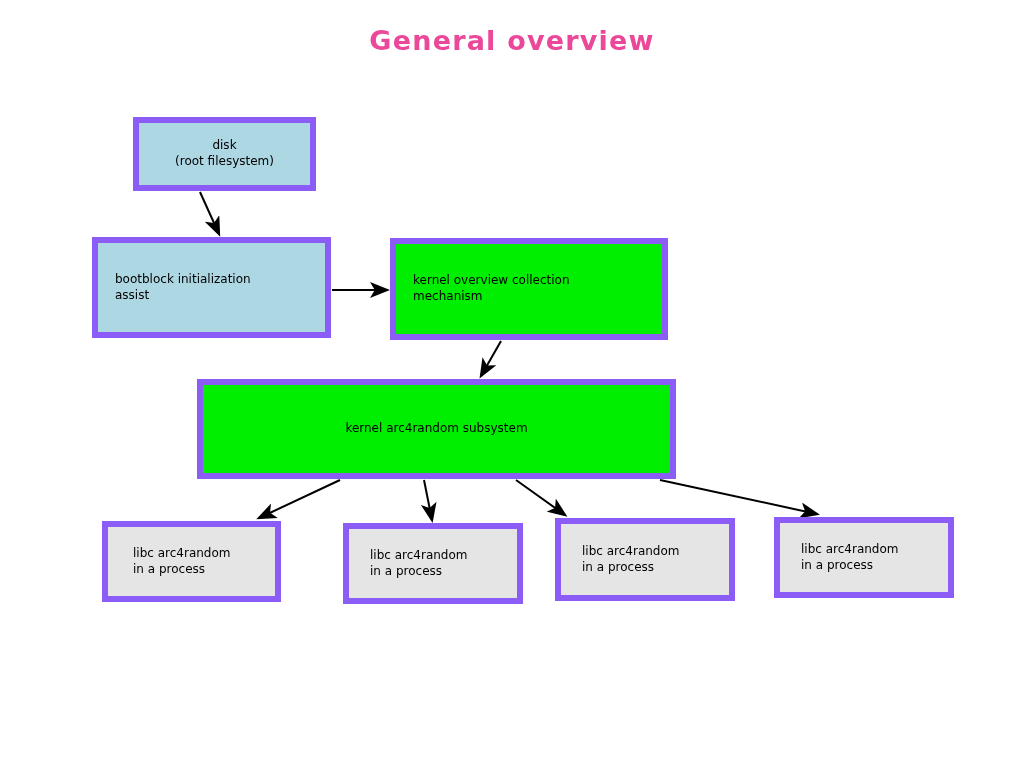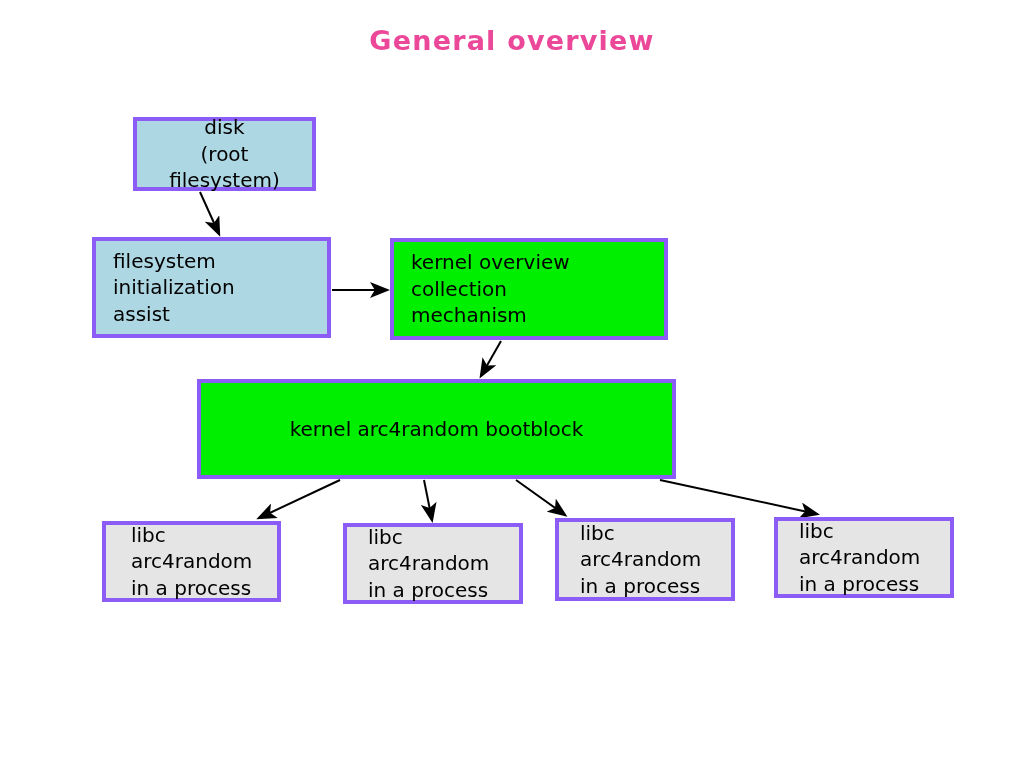--- a/index.html
+++ b/index.html
@@ -24,23 +24,23 @@
     font-family: "DejaVu Sans", "Liberation Sans", sans-serif;
     font-weight: bold;
     font-size: 27px;
     letter-spacing: 1.2px;
     color: #ec4899;
     white-space: nowrap;
   }
   .node {
     position: absolute;
     box-sizing: border-box;
-    border: 4px solid #8b5cf6;
+    border: 6px solid #8b5cf6;
     color: #000000;
-    font-size: 20px;
+    font-size: 12px;
     line-height: 1.33;
     display: flex;
     flex-direction: column;
     justify-content: center;
     white-space: pre-line;
   }
   .node.fill-blue  { background: #aed7e4; }
   .node.fill-green { background: #00ee00; }
   .node.fill-orange{ background: #e5e5e5; margin-left: 19px; }
   .node.align-center { text-align: center; align-items: center; padding: 0 6px; }
@@ -74,25 +74,25 @@
         <line x1="501" y1="341" x2="481" y2="376" stroke="#000000" stroke-width="2" marker-end="url(#arrowhead)"></line>
         <line x1="340" y1="480" x2="259" y2="518" stroke="#000000" stroke-width="2" marker-end="url(#arrowhead)"></line>
         <line x1="424" y1="480" x2="432" y2="520" stroke="#000000" stroke-width="2" marker-end="url(#arrowhead)"></line>
         <line x1="516" y1="480" x2="565" y2="515" stroke="#000000" stroke-width="2" marker-end="url(#arrowhead)"></line>
         <line x1="660" y1="480" x2="817" y2="514" stroke="#000000" stroke-width="2" marker-end="url(#arrowhead)"></line>
       </g>
   </svg>
 
   <div class="node fill-blue align-center" style="left:133px;top:117px;width:183px;height:74px;">disk
 (root filesystem)</div>
-  <div class="node fill-blue align-left" style="left:92px;top:237px;width:239px;height:101px;">filesystem initialization
+  <div class="node fill-blue align-left" style="left:92px;top:237px;width:239px;height:101px;">bootblock initialization
 assist</div>
   <div class="node fill-green align-left" style="left:390px;top:238px;width:278px;height:102px;">kernel overview collection
 mechanism</div>
-  <div class="node fill-green align-center" style="left:197px;top:379px;width:479px;height:100px;">kernel arc4random bootblock</div>
+  <div class="node fill-green align-center" style="left:197px;top:379px;width:479px;height:100px;">kernel arc4random subsystem</div>
   <div class="node fill-orange align-left" style="left:83px;top:521px;width:179px;height:81px;padding-left:25px;">libc arc4random
 in a process</div>
   <div class="node fill-orange align-left" style="left:324px;top:523px;width:180px;height:81px;padding-left:21px;">libc arc4random
 in a process</div>
   <div class="node fill-orange align-left" style="left:536px;top:518px;width:180px;height:83px;padding-left:21px;">libc arc4random
 in a process</div>
   <div class="node fill-orange align-left" style="left:755px;top:517px;width:180px;height:81px;padding-left:21px;">libc arc4random
 in a process</div>
 
 </div>

